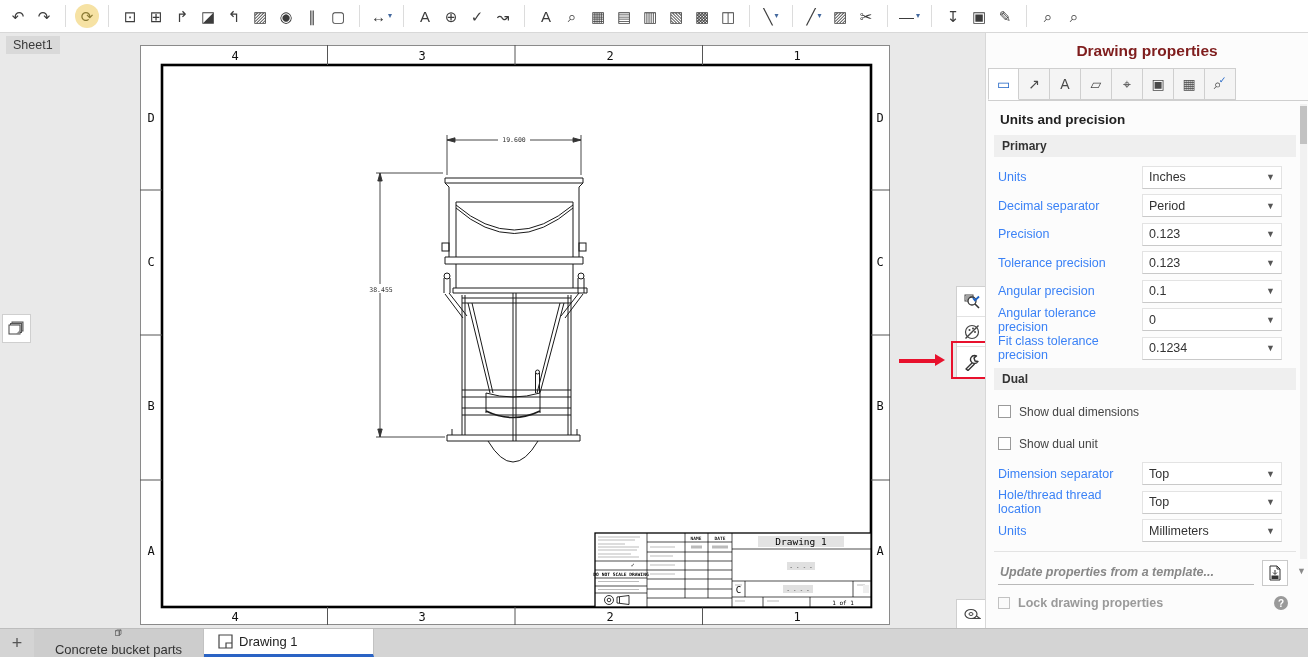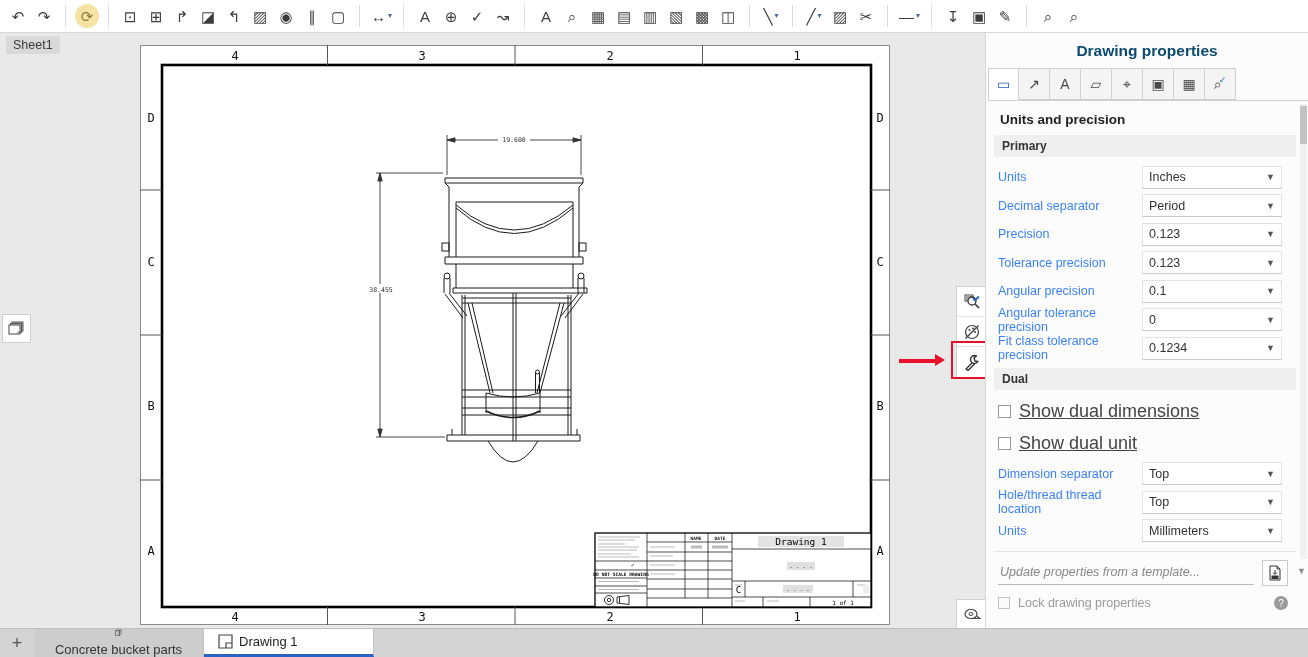--- a/index.html
+++ b/index.html
@@ -45,21 +45,21 @@
     border:2.5px solid #e8112d; pointer-events:none; }
   .anno-arrow { position:absolute; left:899px; top:324px; width:46px; height:7px;
     pointer-events:none; }
   .anno-arrow .shaft { position:absolute; left:0; top:2px; width:38px; height:3.5px; background:#e8112d; }
   .anno-arrow .head { position:absolute; left:36px; top:-3px; width:0; height:0;
     border-left:10px solid #e8112d; border-top:6.5px solid transparent; border-bottom:6.5px solid transparent; }
 
   
   .panel { position:absolute; left:985px; top:33px; width:323px; height:595px;
     background:#fcfcfc; border-left:1px solid #d8d8d8; }
-  .panel-title { text-align:center; color:#0c4a6e; font-weight:bold;
+  .panel-title { text-align:center; color:#7f1d1d; font-weight:bold;
     font-size:15.5px; padding:9px 0 8px 0; }
   .ptabs { display:flex; margin-left:2px; border-bottom:1px solid #cfcfcf; }
   .ptab { width:31px; height:32px; border:1px solid #cfcfcf; border-left:none;
     display:flex; align-items:center; justify-content:center; font-size:14px;
     color:#4a4a4a; background:#f4f4f4; cursor:pointer; }
   .ptab:first-child { border-left:1px solid #cfcfcf; }
   .ptab.active { background:#fff; color:#1e63c5; border-bottom:1px solid #fff; }
   .ptab .chk { color:#1e63c5; font-size:9px; margin-left:-3px; margin-top:-8px; }
   .panel-scroll { position:relative; padding:8px 26px 0 12px; }
   .p-heading { font-size:13.5px; font-weight:bold; color:#222; margin:3px 0 8px 2px; }
@@ -67,22 +67,22 @@
     padding:4px 8px; margin:0 -14px 6px -4px; }
   .p-row { display:flex; align-items:center; height:28.5px; }
   .p-row .lbl { flex:1; font-size:12.5px; color:#3b82f6; }
   .p-select { width:140px; height:23px; background:#fff; border:1px solid #e3e3e3;
     border-bottom:1px solid #c9c9c9; display:flex; align-items:center;
     padding:8px 6px; font-size:12.5px; color:#333; cursor:pointer; }
   .p-select .val { flex:1; }
   .p-select .car { font-size:9px; color:#555; }
   .p-check { display:flex; align-items:center; height:32px; gap:8px; }
   .p-check .box { width:13px; height:13px; border:1px solid #9a9a9a; background:#fff; cursor:pointer; }
-  .p-check .clabel { font-size:18px; color:#444;text-decoration:underline; }
-  .footer-area { border-top:1px solid #e3e3e3; margin:6px -14px 16px -4px; padding:8px 8px 0 4px; }
+  .p-check .clabel { font-size:12px; color:#444; }
+  .footer-area { border-top:1px solid #e3e3e3; margin:6px -14px 16px -4px; padding:8px 8px 0 4px;font-weight:bold; }
   .tmpl-row { display:flex; align-items:center; gap:8px; }
   .tmpl-input { flex:1; font-style:italic; font-size:12.5px; color:#888;
     border-bottom:1px solid #b9b9b9; padding:3px 2px 5px 2px; cursor:text; }
   .tmpl-btn { width:26px; height:26px; border:1px solid #c9c9c9; background:#fff;
     display:flex; align-items:center; justify-content:center; cursor:pointer; }
   .lock-row { display:flex; align-items:center; gap:8px; margin-top:10px; }
   .lock-row .box { width:12px; height:12px; border:1px solid #c2c2c2; background:#fafafa; }
   .lock-row .llabel { flex:1; font-size:12.5px; color:#9a9a9a; }
   .help-circle { width:14px; height:14px; border-radius:50%; background:#9a9a9a;
     color:#fff; font-size:10px; display:flex; align-items:center; justify-content:center; cursor:pointer; }

